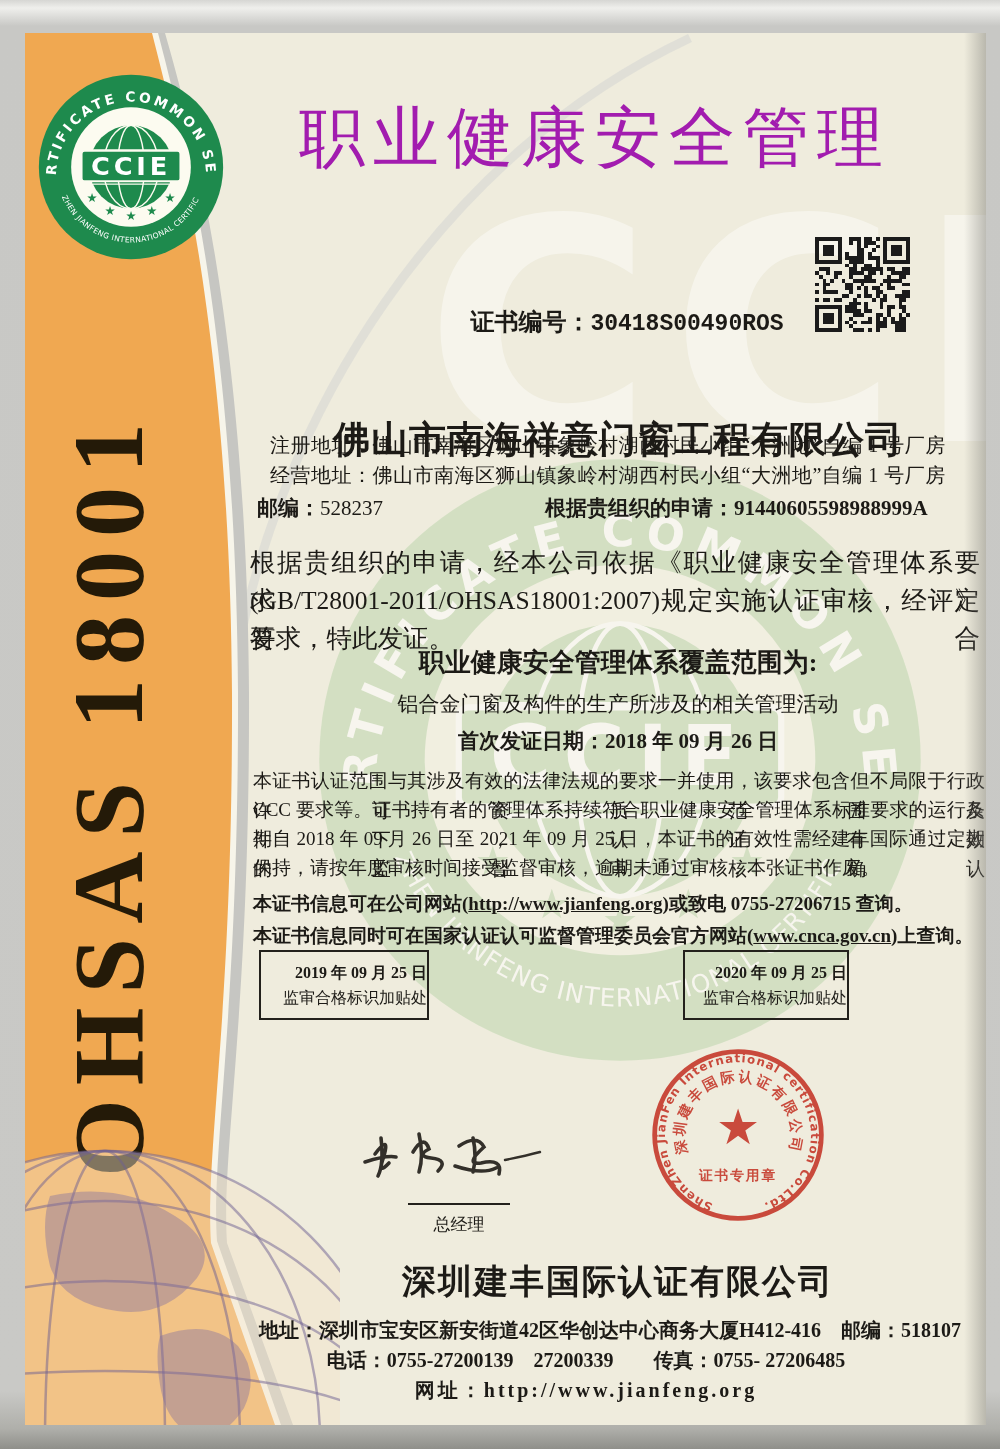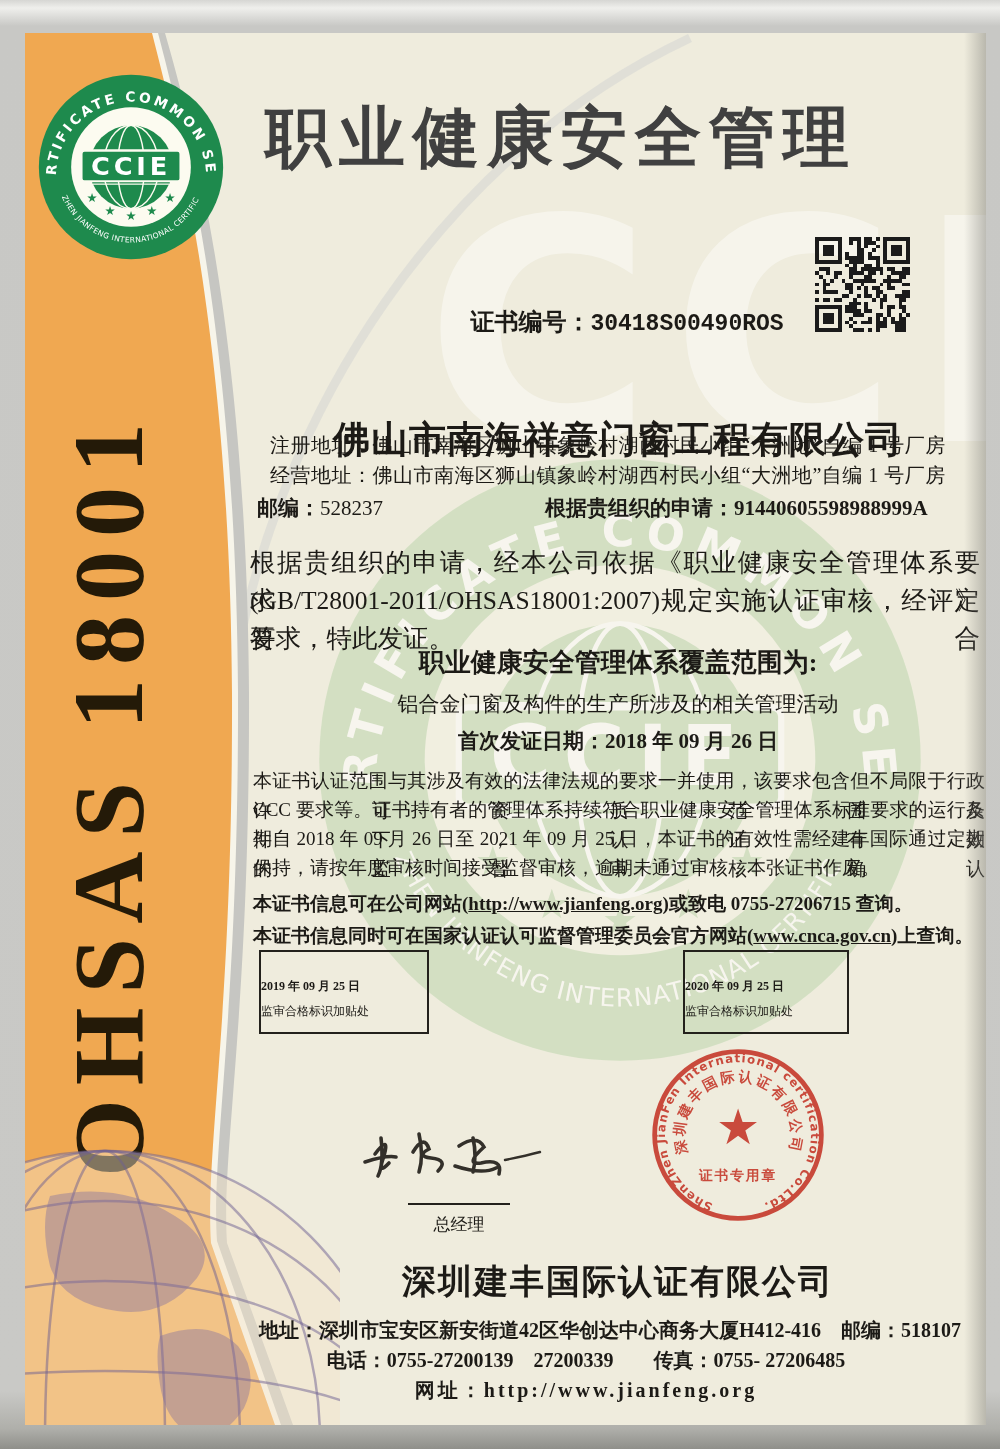--- a/index.html
+++ b/index.html
@@ -9,35 +9,35 @@
   .sheet{position:absolute;left:25px;top:33px;width:961px;height:1392px;background:#efecdd;overflow:hidden;color:#1c1a16;}
   .sheet *{margin:0;}
   .abs{position:absolute;}
   .deco{pointer-events:none;}
   .right-shadow{right:0;top:0;width:22px;height:100%;background:linear-gradient(90deg,rgba(120,120,115,0) 0,rgba(120,120,115,.45) 100%);}
   .wm-letters{left:400px;top:120px;font-family:"DejaVu Sans","Liberation Sans",sans-serif;font-weight:bold;
     font-size:310px;letter-spacing:18px;color:rgba(255,255,255,.42);white-space:nowrap;}
   .ohsas-band{left:8px;top:270px;width:150px;height:980px;}
   .ohsas-band .txt{position:absolute;left:50%;top:50%;transform:translate(-50%,-50%) rotate(-90deg);
     white-space:nowrap;font-weight:bold;font-size:100px;letter-spacing:14px;color:#241a08;}
-  .title{left:240px;width:660px;font-weight:bold;font-size:66px;letter-spacing:8px;color:#404040;}
+  .title{left:240px;width:660px;text-align:center;font-weight:normal;font-size:66px;letter-spacing:8px;color:#a21caf;}
   .certno{left:340px;top:273px;width:524px;text-align:center;font-size:24px;font-weight:bold;}
   .certno .num{font-family:Liberation Mono, monospace;font-size:23px;}
   .qr{left:790px;top:204px;width:95px;height:95px;}
   .company{left:240px;top:340px;width:706px;text-align:center;font-weight:bold;font-size:37px;letter-spacing:1px;margin-top:42px;}
   .addr{left:232px;font-size:20px;letter-spacing:.5px;margin-left:13px;}
   .grant{left:225px;width:730px;font-size:25.5px;line-height:38px;}
   .jline{text-align:justify;text-align-last:justify;}
   .scope-h{left:240px;top:612px;width:706px;text-align:center;font-weight:bold;font-size:26px;}
   .scope{left:240px;top:657px;width:706px;text-align:center;font-size:21px;}
   .first-issue{left:240px;top:694px;width:706px;text-align:center;font-size:21px;font-weight:bold;}
   .fine{left:228px;width:732px;font-size:19px;line-height:29.5px;}
   .info{left:228px;font-size:19px;font-weight:600;}
   .u{text-decoration:underline;}
-  .audit-box{top:917px;height:58px;border:2px solid #23211c;text-align:left;font-size:12px;line-height:25px;padding-top:22px;box-sizing:content-box;}
+  .audit-box{top:917px;height:58px;border:2px solid #23211c;text-align:right;font-size:16px;line-height:25px;padding-top:8px;box-sizing:content-box;}
   .audit-box .d{font-weight:600;}
   .sig{left:330px;top:1075px;width:220px;height:95px;}
   .sig-line{left:383px;top:1170px;width:102px;height:2px;background:#23211c;}
   .sig-title{left:383px;top:1180px;width:102px;text-align:center;font-size:17px;}
   .seal{left:623px;top:1012px;width:180px;height:180px;opacity:.9;}
   .issuer-name{left:240px;top:1226px;width:706px;text-align:center;font-weight:bold;font-size:34px;letter-spacing:2px;}
   .contact{left:80px;width:1010px;text-align:center;font-size:20px;font-weight:bold;}
   .contact2{left:56px;width:1010px;}
   .web{letter-spacing:3px;}
 </style>

